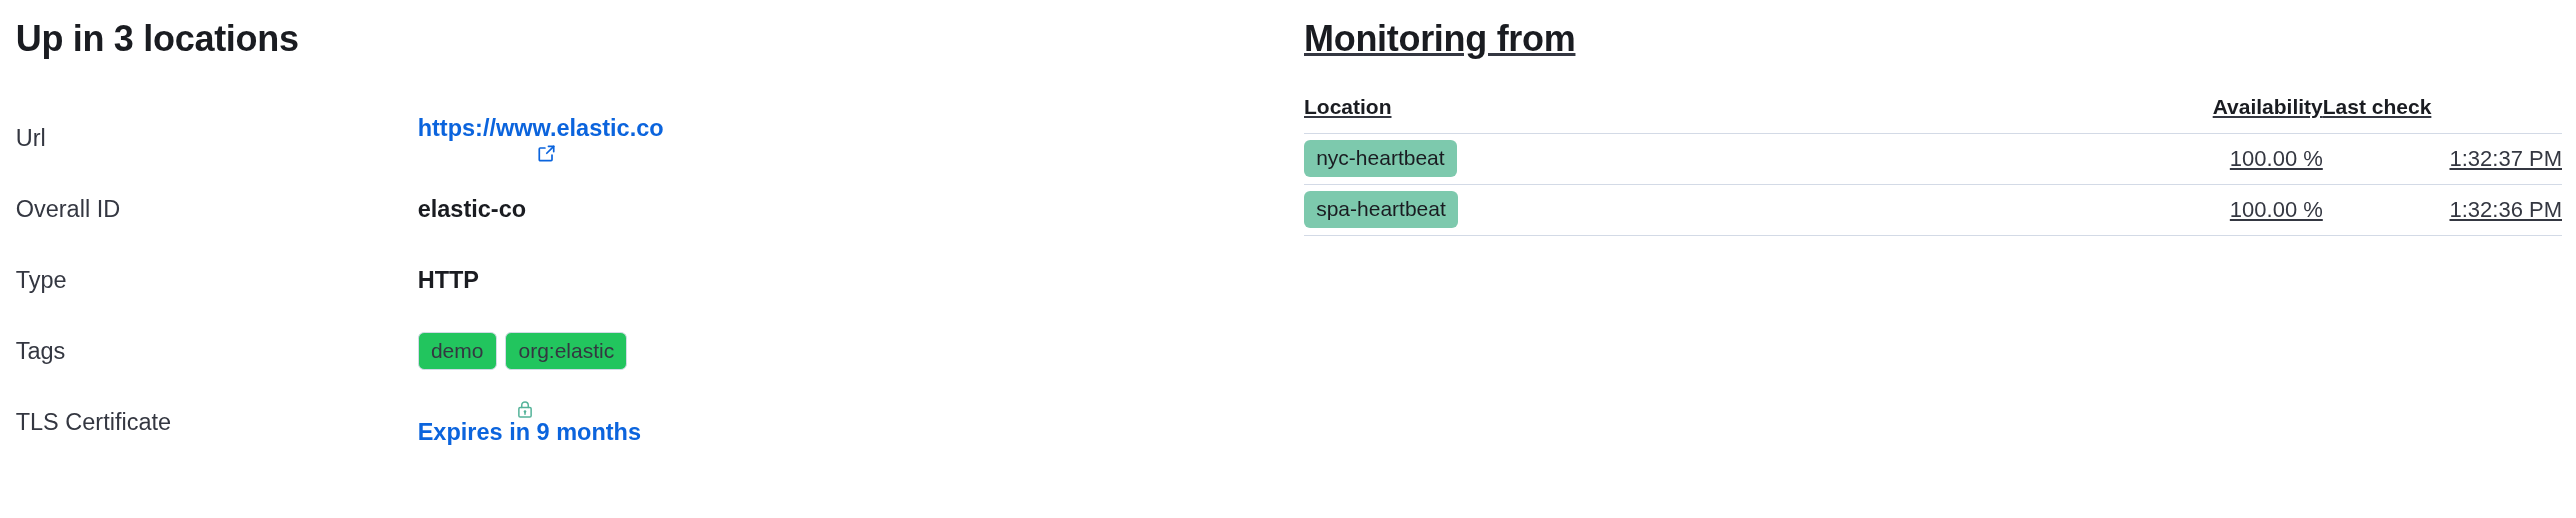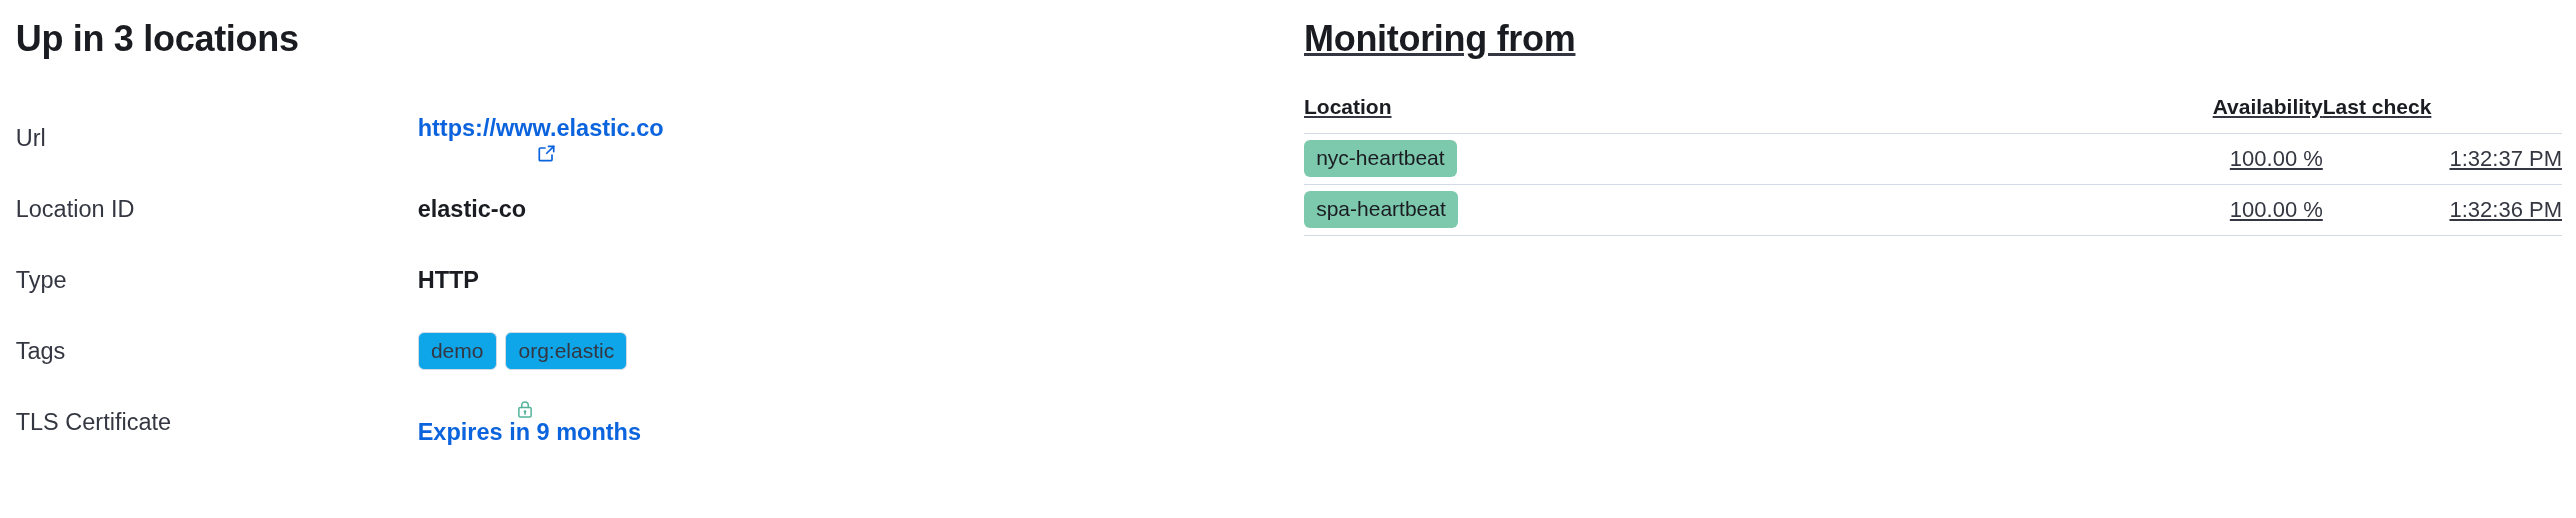--- a/index.html
+++ b/index.html
@@ -100,21 +100,21 @@
   .lock-icon svg { display:block; width:20px; height:20px; }
 
   .tag-list {
     display: flex;
     align-items: center;
     gap: 8.7px;
   }
   .tag-badge {
     border: 0.9px solid #D3DAE6;
     border-radius: 6.1px;
-    background: #0ea5e9;
+    background: #22c55e;
     padding: 4.4px 12.2px 5.2px;
     font-size: 21px;
     font-weight: 400;
     color: #343741;
     line-height: 1.25;
     white-space: nowrap;
   }
 
   
   .right-panel {
@@ -190,21 +190,21 @@
             <svg viewBox="0 0 16 16" fill="none" xmlns="http://www.w3.org/2000/svg">
               <path d="M9.5 2.5h4v4" stroke="#0B64DD" stroke-width="1.3" stroke-linecap="round" stroke-linejoin="round"></path>
               <path d="M13.5 2.5L8.2 7.8" stroke="#0B64DD" stroke-width="1.3" stroke-linecap="round"></path>
               <path d="M12.2 9.2v3.6a0.7 0.7 0 0 1-0.7 0.7H3.2a0.7 0.7 0 0 1-0.7-0.7V4.5a0.7 0.7 0 0 1 0.7-0.7h3.6" stroke="#0B64DD" stroke-width="1.3" stroke-linecap="round" stroke-linejoin="round"></path>
             </svg>
           </span>
         </div>
       </div>
 
       <div class="def-row">
-        <div class="def-label">Location ID</div>
+        <div class="def-label">Overall ID</div>
         <div class="def-value">elastic-co</div>
       </div>
 
       <div class="def-row">
         <div class="def-label">Type</div>
         <div class="def-value">HTTP</div>
       </div>
 
       <div class="def-row">
         <div class="def-label">Tags</div>

